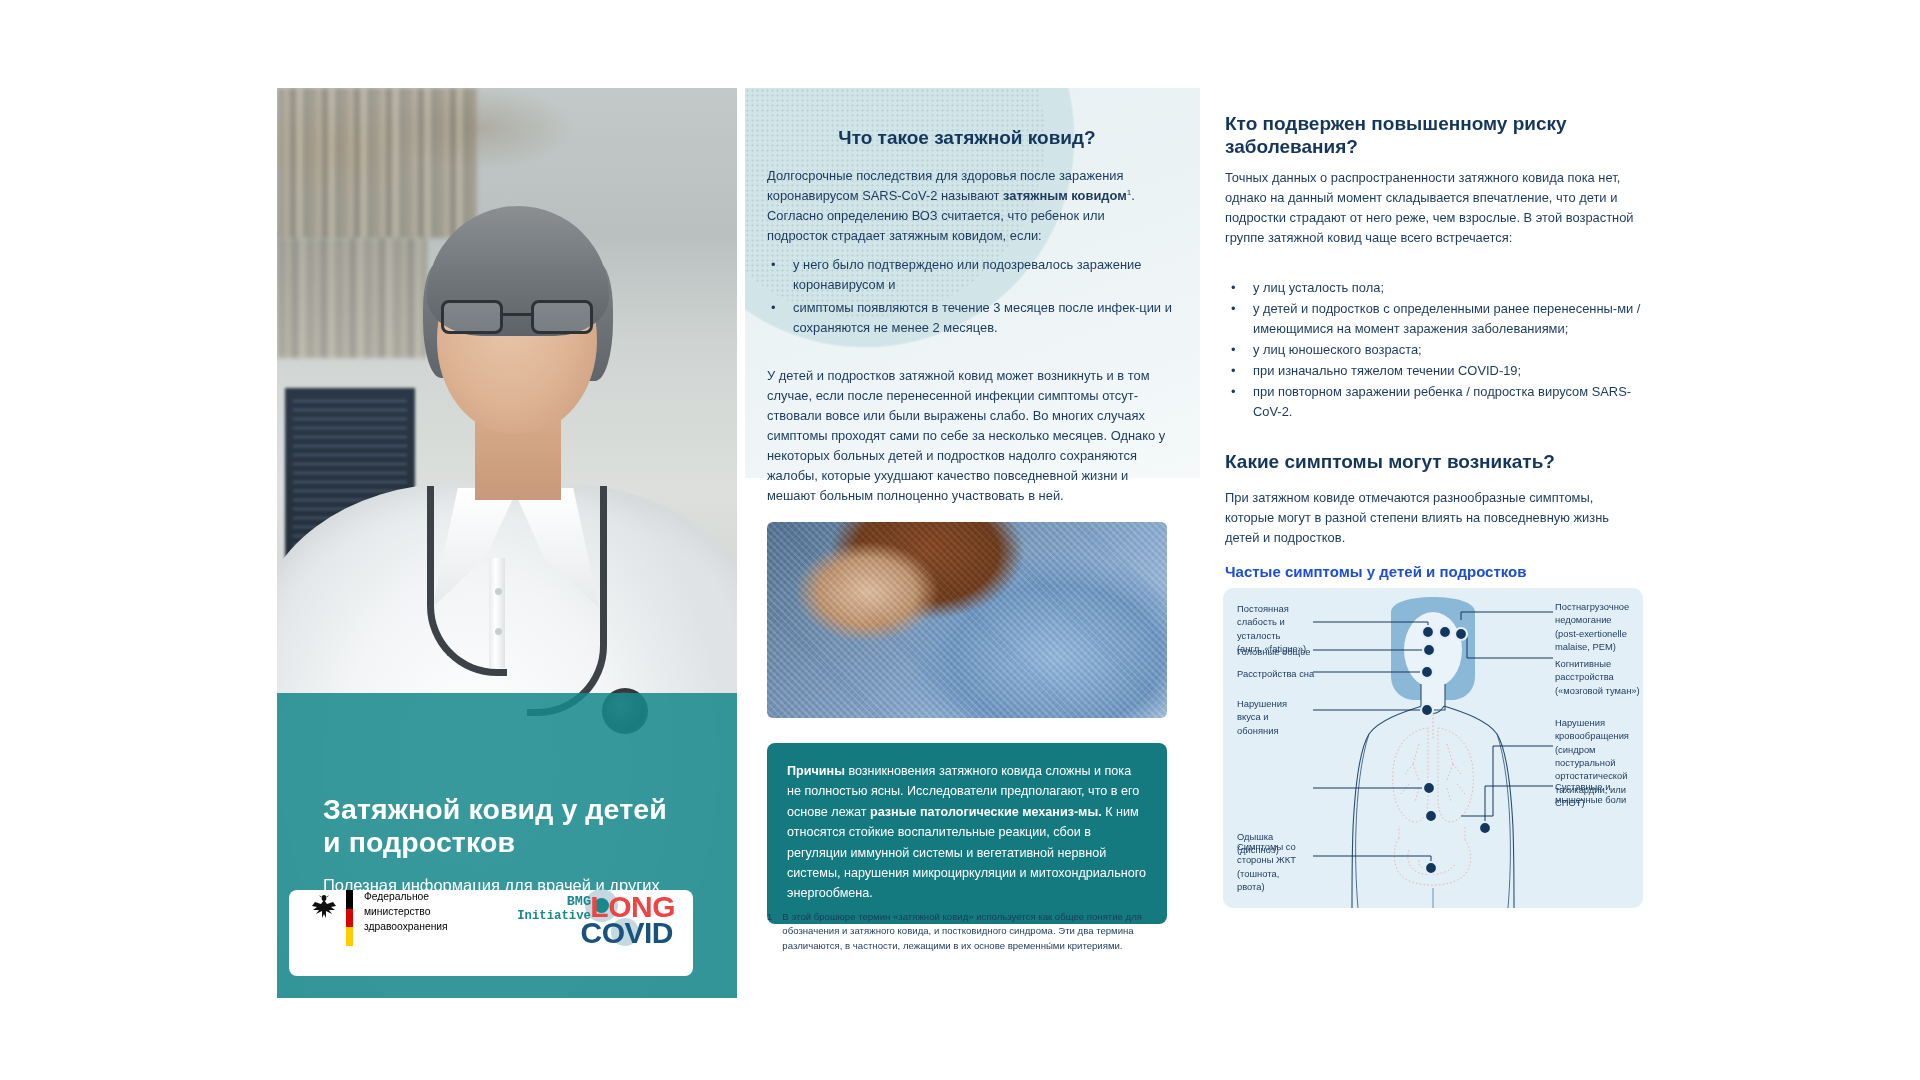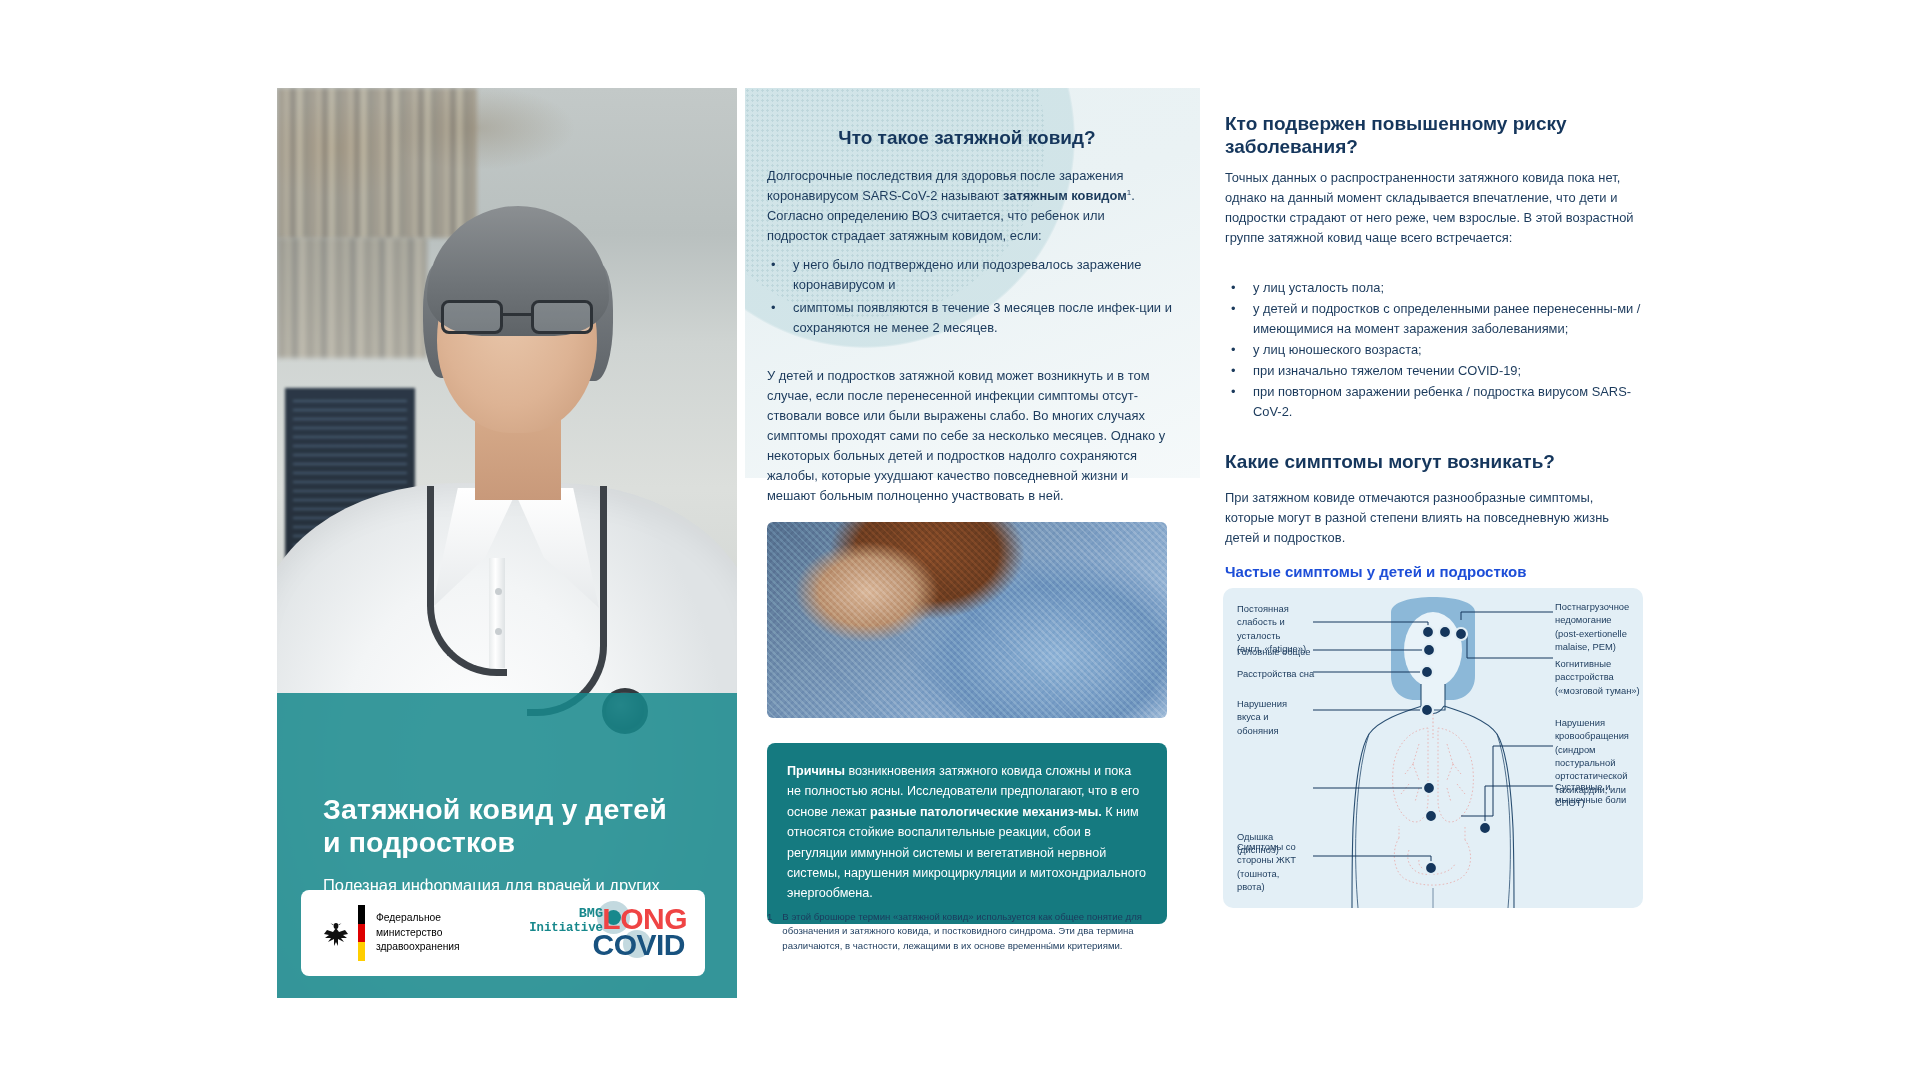--- a/index.html
+++ b/index.html
@@ -137,24 +137,24 @@
     width: 350px;
     color:#fff; font-size: 28.5px; font-weight: 700; line-height: 1.16;
     letter-spacing: .1px;
   }
   .cover-sub {
     position:absolute; left: 46px; top: 786px;
     width: 360px;
     color:#fff; font-size: 16.5px; font-weight: 400; line-height: 1.42;
   }
   .logo-card {
-    position:absolute; left: 24px; bottom: 22px;
+    position:absolute; left: 12px; bottom: 22px;
     width: 404px; height: 86px;
     background:#fff; border-radius: 8px;
-    display:flex; align-items:center;
+    display:flex; 
   }
   .eagle {
     width: 26px; height: 30px; margin-left: 22px; flex: none;
     color:#000;
   }
   .flag { width: 7px; height: 56px; margin-left: 9px; flex:none;
     background: linear-gradient(180deg,#000 0 33.3%,#dd0000 33.3% 66.6%,#ffce00 66.6% 100%); }
   .bmg-text { margin-left: 11px; font-size: 10.3px; line-height: 1.45; color:#000; }
   .lc-logo { margin-left: auto; margin-right: 18px; position:relative; width: 150px; height: 62px; }
   .lc-bmg { position:absolute; right: 84px; top: 4px; font-size: 13.5px; font-weight:700; color:#17888c; font-family:"Liberation Mono", monospace;}

